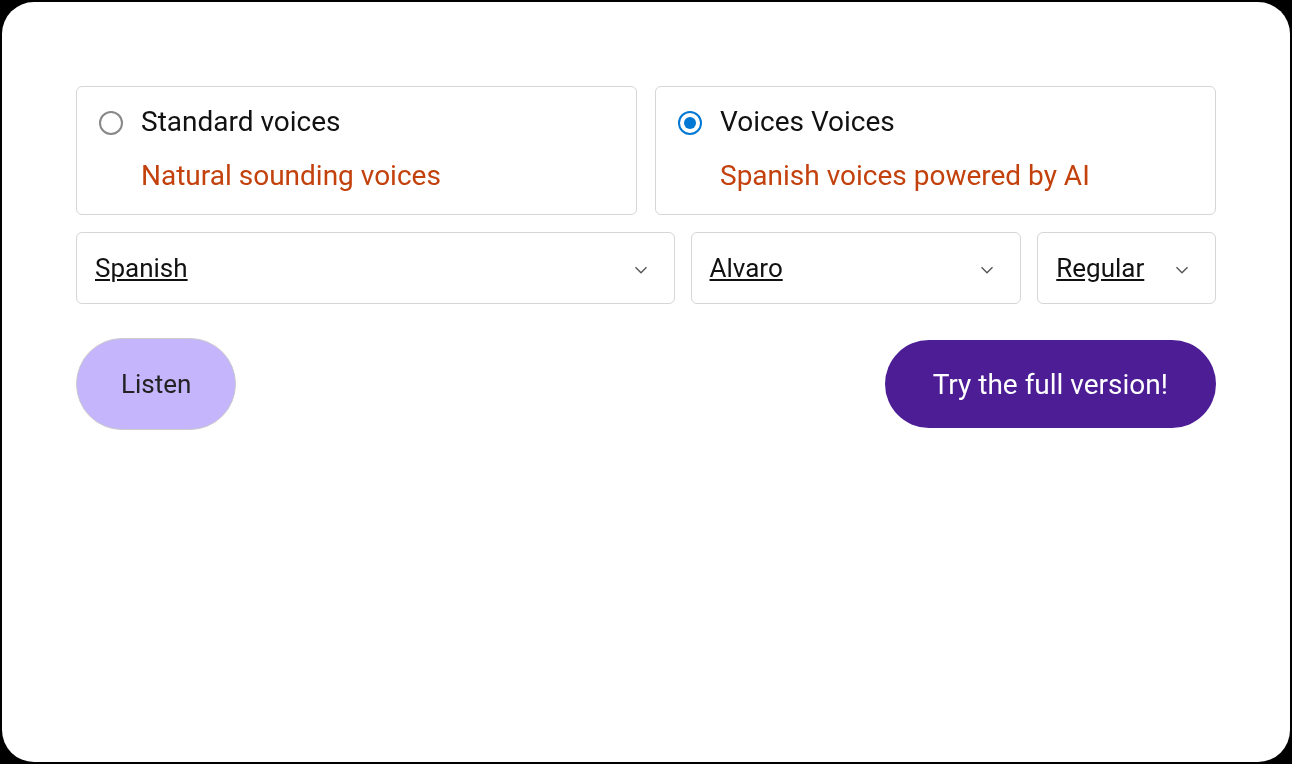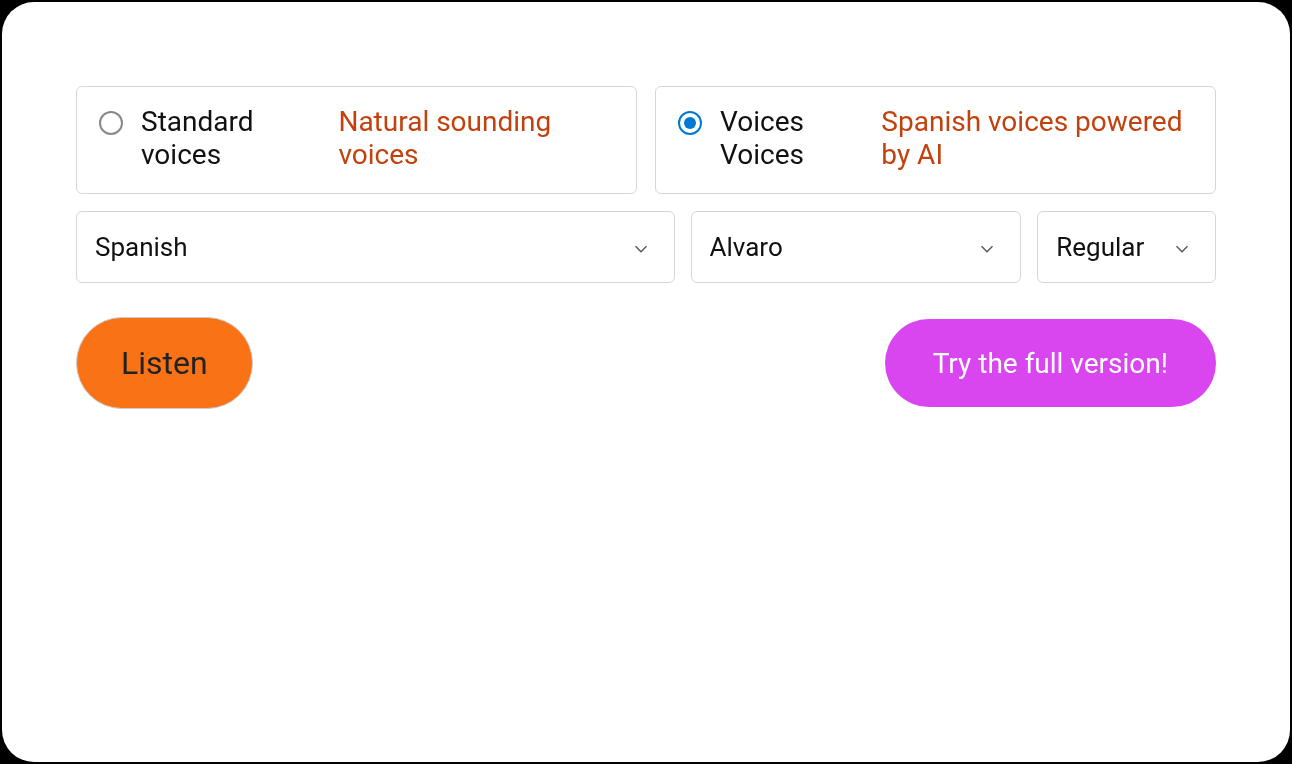--- a/index.html
+++ b/index.html
@@ -56,22 +56,22 @@
       top: 50%;
       left: 50%;
       transform: translate(-50%, -50%);
       width: 12px;
       height: 12px;
       background: #0078d4;
       border-radius: 50%;
     }
     .voice-card-text {
       display: flex;
-      flex-direction: row;
-      gap: 14px;
+      flex-direction: column;
+      gap: 21px;
     }
     .voice-card-title {
       font-size: 28px;
       font-weight: 400;
       color: #111;
     }
     .voice-card-subtitle {
       font-size: 28px;
       font-weight: 400;
       color: #c2410c;
@@ -85,20 +85,21 @@
       border: 1px solid #d6d6d6;
       border-radius: 6px;
       height: 72px;
       display: flex;
       align-items: center;
       justify-content: space-between;
       padding: 0 22px 0 18px;
       cursor: pointer;
       font-size: 26px;
       color: #111;
+      text-decoration: underline;
     }
     .select-language {
       flex: 1 1 auto;
       width: 624px;
     }
     .select-voice {
       width: 344px;
     }
     .select-speed {
       width: 185px;
@@ -131,32 +132,32 @@
     .textarea::placeholder {
       color: #999;
     }
     .button-row {
       display: flex;
       justify-content: space-between;
       align-items: center;
     }
     .btn-listen {
       border: 1px solid #ccc;
-      background: #f97316;
+      background: #c4b5fd;
       border-radius: 999px;
       height: 92px;
       padding: 0 44px;
-      font-size: 32px;
+      font-size: 26px;
       color: #222;
       cursor: pointer;
       font-family: inherit;
     }
     .btn-primary {
       border: none;
-      background: #d946ef;
+      background: #4c1d95;
       color: #fff;
       border-radius: 999px;
       height: 88px;
       padding: 0 48px;
       font-size: 28px;
       cursor: pointer;
       font-family: inherit;
     }
   </style>
 </head>

